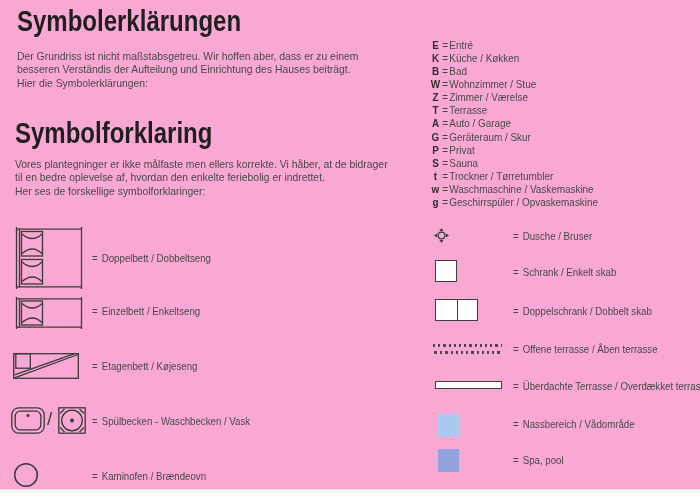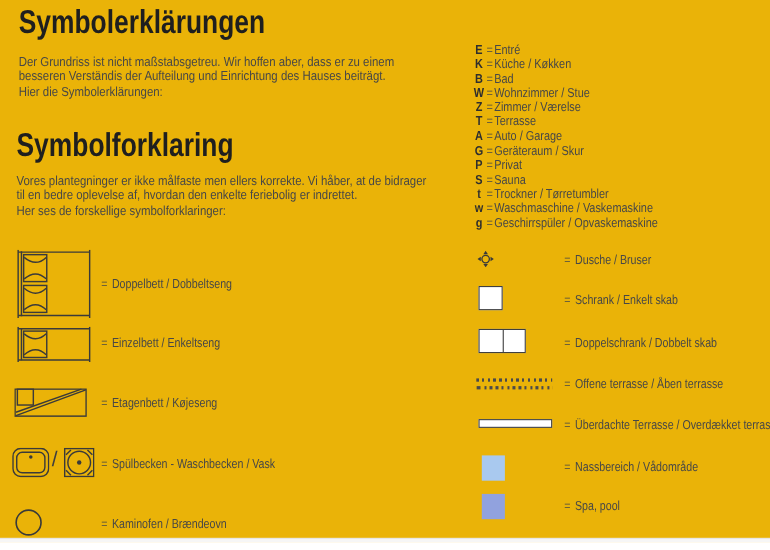--- a/index.html
+++ b/index.html
@@ -1,16 +1,16 @@
 <!DOCTYPE html>
 <html><head>
 <meta charset="utf-8">
 <style>
   html,body{margin:0;padding:0;background:#ffffff;}
-  .page{position:relative;width:700px;height:493px;background:#eab308;overflow:hidden;
+  .page{position:relative;width:700px;height:493px;background:#f9a8d4;overflow:hidden;
         font-family:"Liberation Sans",sans-serif;color:#454545;}
   .abs{position:absolute;}
   .h{position:absolute;font-weight:bold;font-size:30px;line-height:1;color:#1f1f1f;
      transform:scaleX(0.80);transform-origin:0 0;white-space:nowrap;}
   .para{position:absolute;font-size:11.8px;line-height:13.4px;color:#474747;
         transform:scaleX(0.88);transform-origin:0 0;white-space:nowrap;}
   .codes{position:absolute;left:430px;top:38px;}
   .code-row{display:flex;height:13.15px;align-items:center;font-size:11.8px;color:#474747;
             transform:scaleX(0.84);transform-origin:0 50%;white-space:nowrap;}
   .code-letter{width:13px;text-align:center;font-weight:bold;color:#2e2e2e;}

